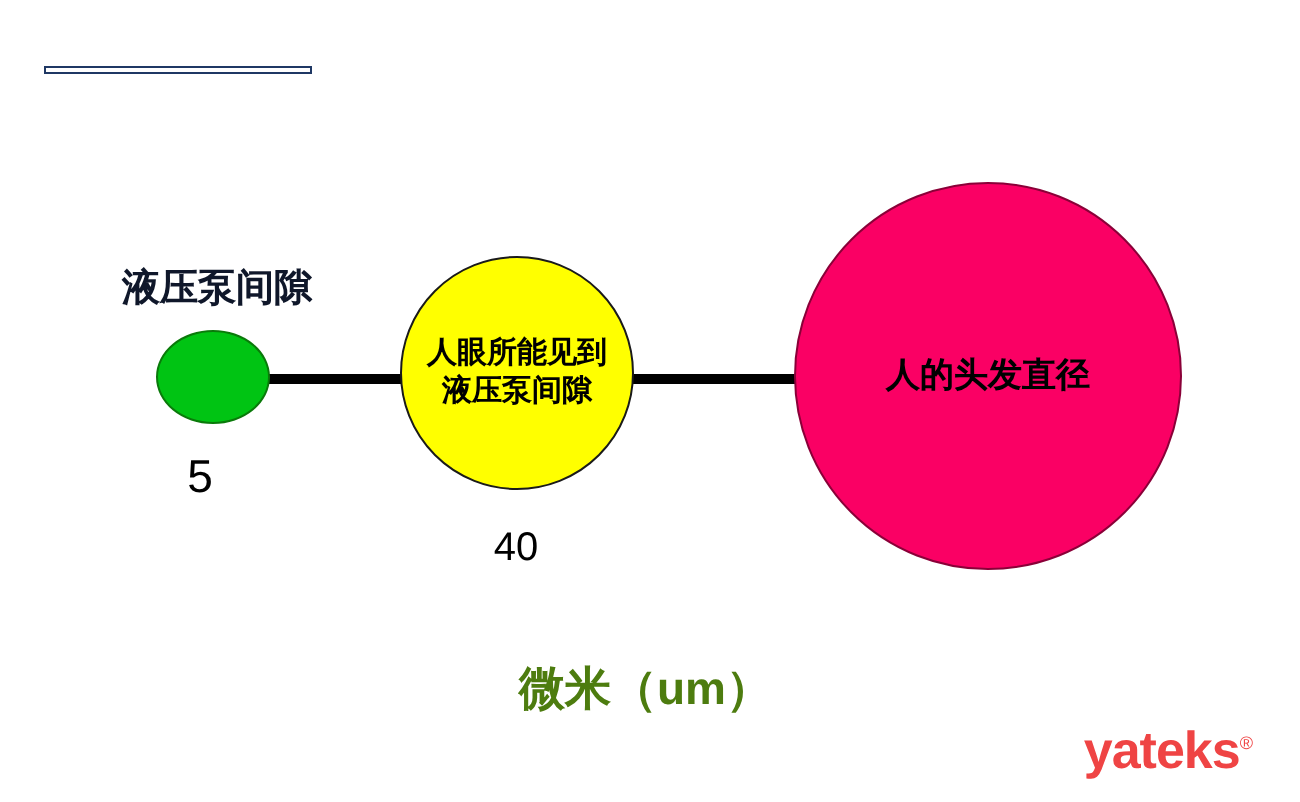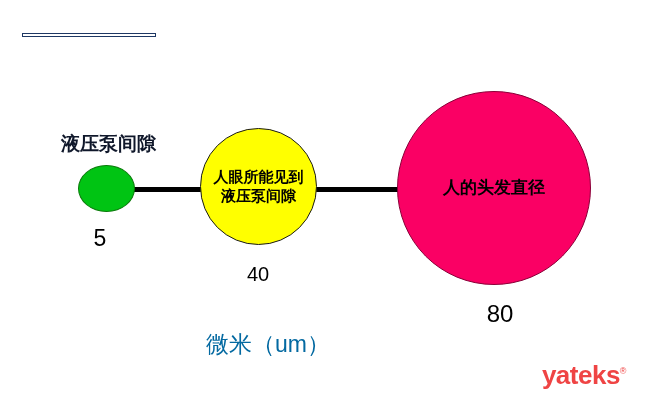--- a/index.html
+++ b/index.html
@@ -60,21 +60,21 @@
   }
   .value{
     position:absolute;color:#000000;text-align:center;font-weight:400;
   }
   .value-5{left:70px;top:225px;width:60px;font-size:23px;}
   .value-40{left:228px;top:263px;width:60px;font-size:20px;}
   .value-80{left:470px;top:300px;width:60px;font-size:24px;}
 
   .unit-label{
     position:absolute;left:206px;top:329px;width:180px;
-    text-align:left;font-size:23px;color:#0369a1;font-weight:400;
+    text-align:right;font-size:23px;color:#4d7c0f;font-weight:700;
   }
 
   .logo{
     position:absolute;right:24px;top:360px;
     font-size:26px;font-weight:700;color:#ef4444;
     letter-spacing:-0.5px;
   }
   .logo sup{font-size:9px;font-weight:400;vertical-align:super;}
 </style>
 </head>
@@ -96,21 +96,20 @@
       <span style="display:block;">液压泵间隙</span>
     </div>
   </div>
 
   <div class="circle circle-pink">
     <div class="circle-text">人的头发直径</div>
   </div>
 
   <div class="value value-5">5</div>
   <div class="value value-40">40</div>
-  <div class="value value-80">80</div>
 
   <div class="unit-label">微米（um）</div>
 
   <div class="logo">
     <span>yateks</span><sup>®</sup>
   </div>
 
 </div>
 
 </body></html>

